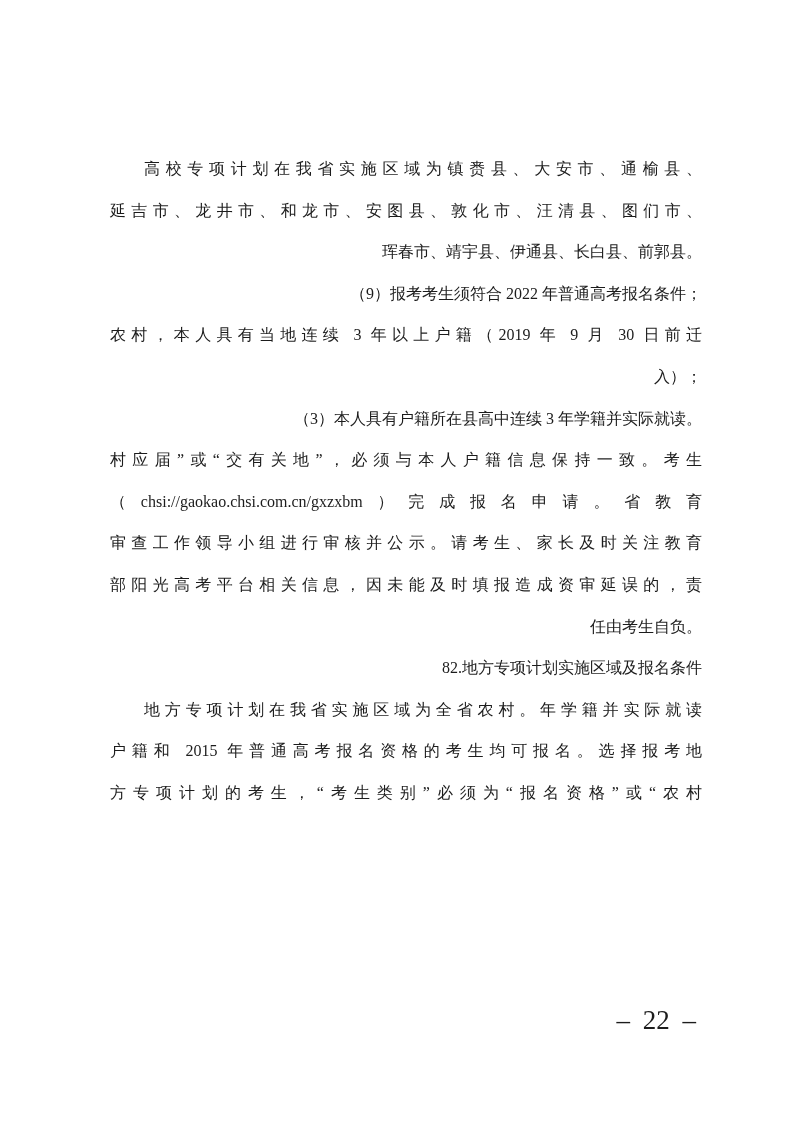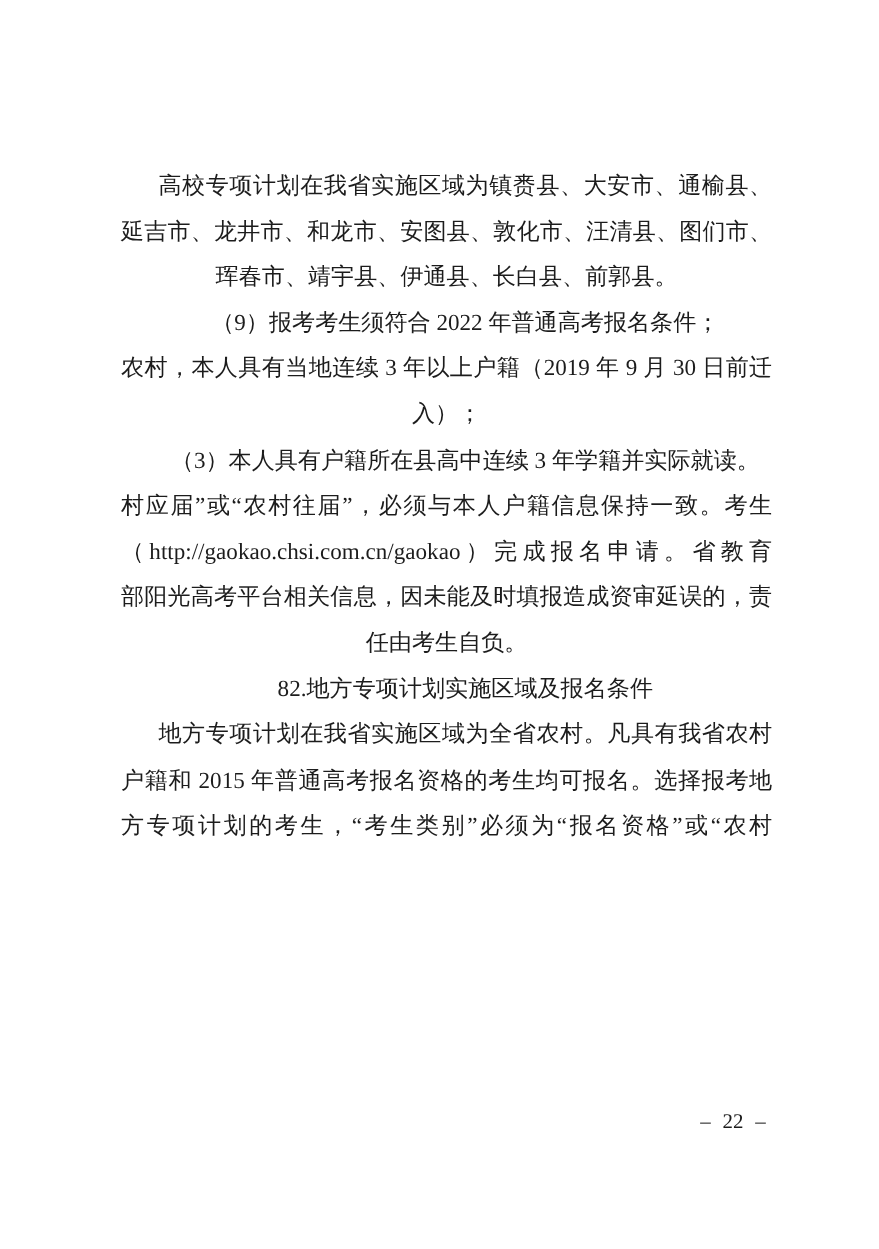--- a/index.html
+++ b/index.html
@@ -14,62 +14,63 @@
     background: #ffffff;
     overflow: hidden;
     font-family: "Liberation Serif", "DejaVu Serif", serif;
     color: #1c1c1c;
   }
   .doc {
     position: absolute;
     left: 110px;
     top: 148px;
     width: 592px;
-    font-size: 21px;
+    font-size: 16px;
     line-height: 41.6px;
   }
   .line {
     height: 41.6px;
-    text-align: center;
+    text-align: right;
     white-space: nowrap;
     overflow: visible;
   }
   .line.fill {
     white-space: normal;
     text-align: justify;
     text-align-last: justify;
   }
   .line.indent {
     text-indent: 34px;
   }
   .pagenum {
     position: absolute;
     top: 1006px;
     right: 103px;
-    font-size: 19px;
+    font-size: 27px;
     line-height: 28px;
     word-spacing: 6px;
     color: #1c1c1c;
   }
 </style>
 </head>
 <body>
 
 <div class="page">
   <div class="doc">
       <div class="line indent fill">高校专项计划在我省实施区域为镇赉县、大安市、通榆县、</div>
       <div class="line fill">延吉市、龙井市、和龙市、安图县、敦化市、汪清县、图们市、</div>
       <div class="line">珲春市、靖宇县、伊通县、长白县、前郭县。</div>
       <div class="line indent">（9）报考考生须符合 2022 年普通高考报名条件；</div>
       <div class="line fill">农村，本人具有当地连续 3 年以上户籍（2019 年 9 月 30 日前迁</div>
       <div class="line">入）；</div>
       <div class="line indent">（3）本人具有户籍所在县高中连续 3 年学籍并实际就读。</div>
-      <div class="line fill">村应届”或“农村往届”，必须与本人户籍信息保持一致。考生</div>
-      <div class="line fill">（http://gaokao.chsi.com.cn/gaokao）完成报名申请。省教育</div>
+      <div class="line fill">村应届”或“交有关地”，必须与本人户籍信息保持一致。考生</div>
+      <div class="line fill">（chsi://gaokao.chsi.com.cn/gxzxbm）完成报名申请。省教育</div>
+      <div class="line fill">审查工作领导小组进行审核并公示。请考生、家长及时关注教育</div>
       <div class="line fill">部阳光高考平台相关信息，因未能及时填报造成资审延误的，责</div>
       <div class="line">任由考生自负。</div>
       <div class="line indent">82.地方专项计划实施区域及报名条件</div>
-      <div class="line indent fill">地方专项计划在我省实施区域为全省农村。凡具有我省农村</div>
+      <div class="line indent fill">地方专项计划在我省实施区域为全省农村。年学籍并实际就读</div>
       <div class="line fill">户籍和 2015 年普通高考报名资格的考生均可报名。选择报考地</div>
       <div class="line fill">方专项计划的考生，“考生类别”必须为“报名资格”或“农村</div>
     </div>
   <div class="pagenum">– 22 –</div>
 </div>
 
 </body></html>

